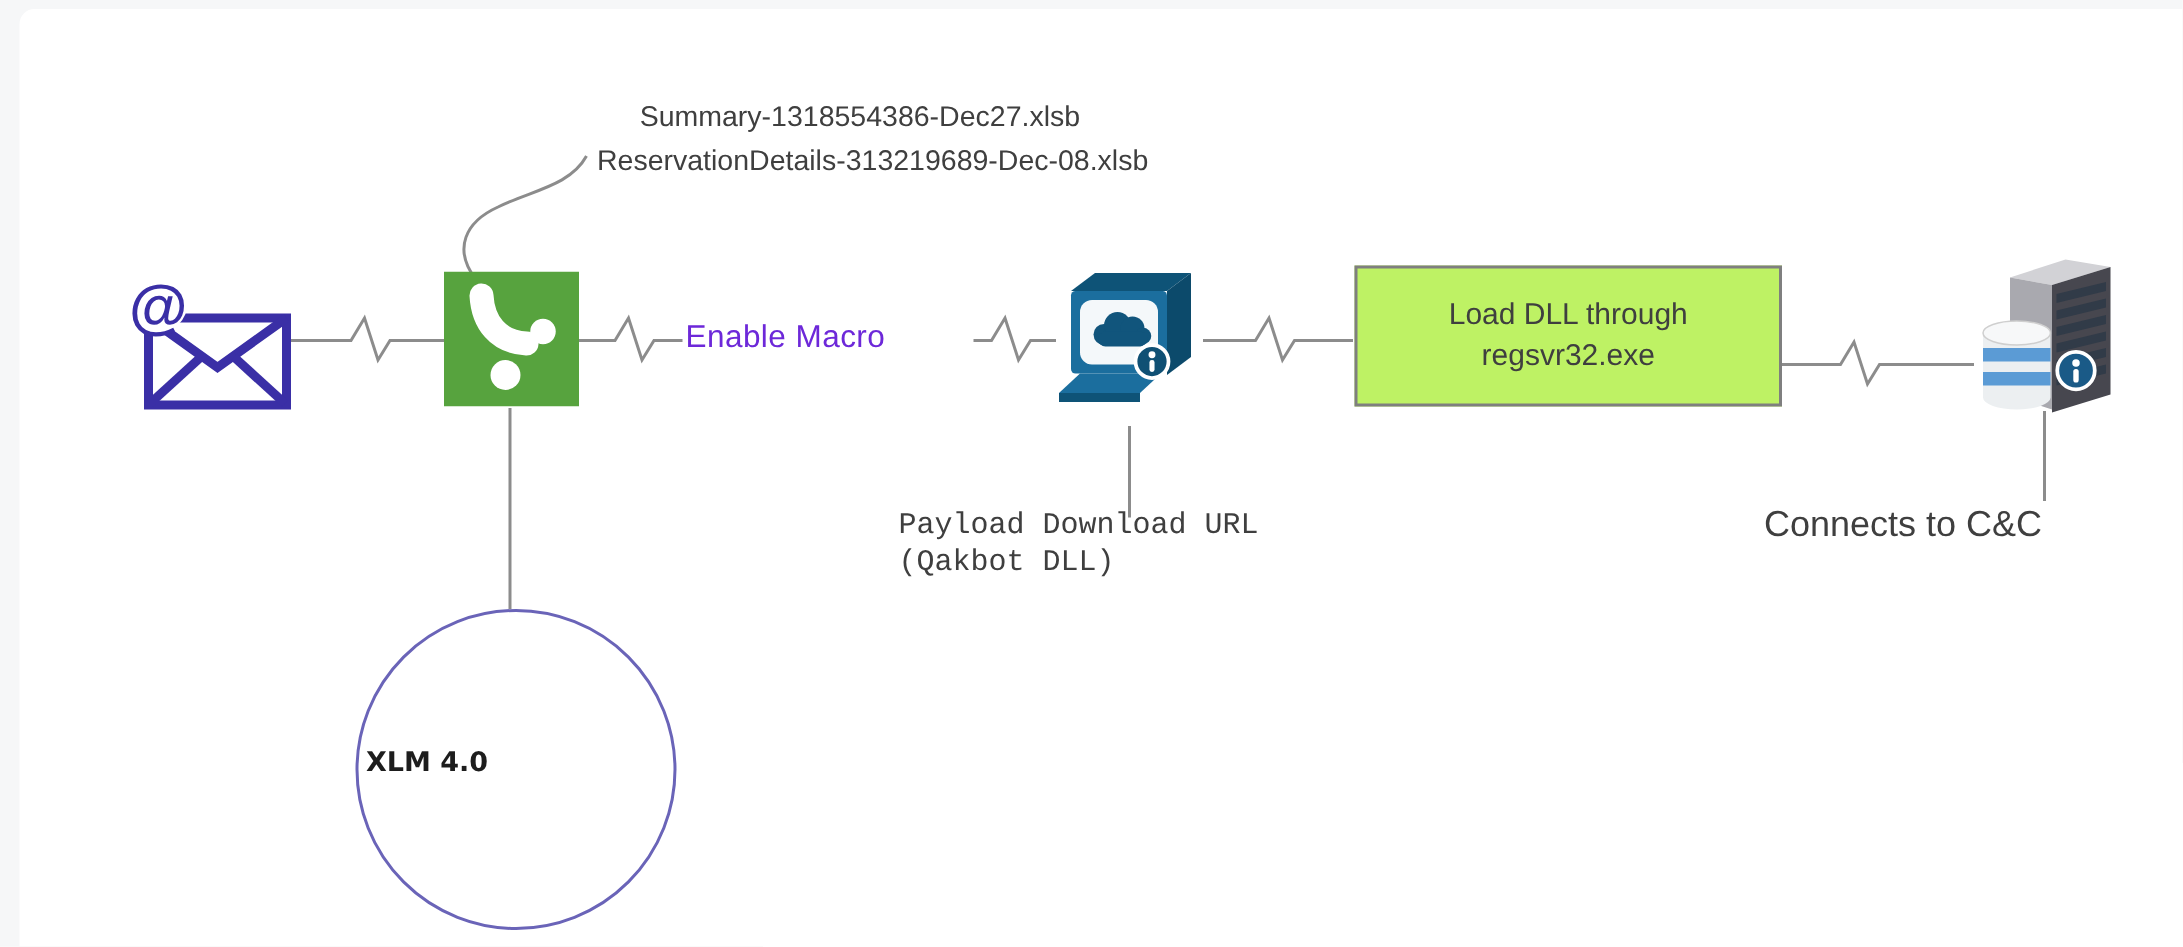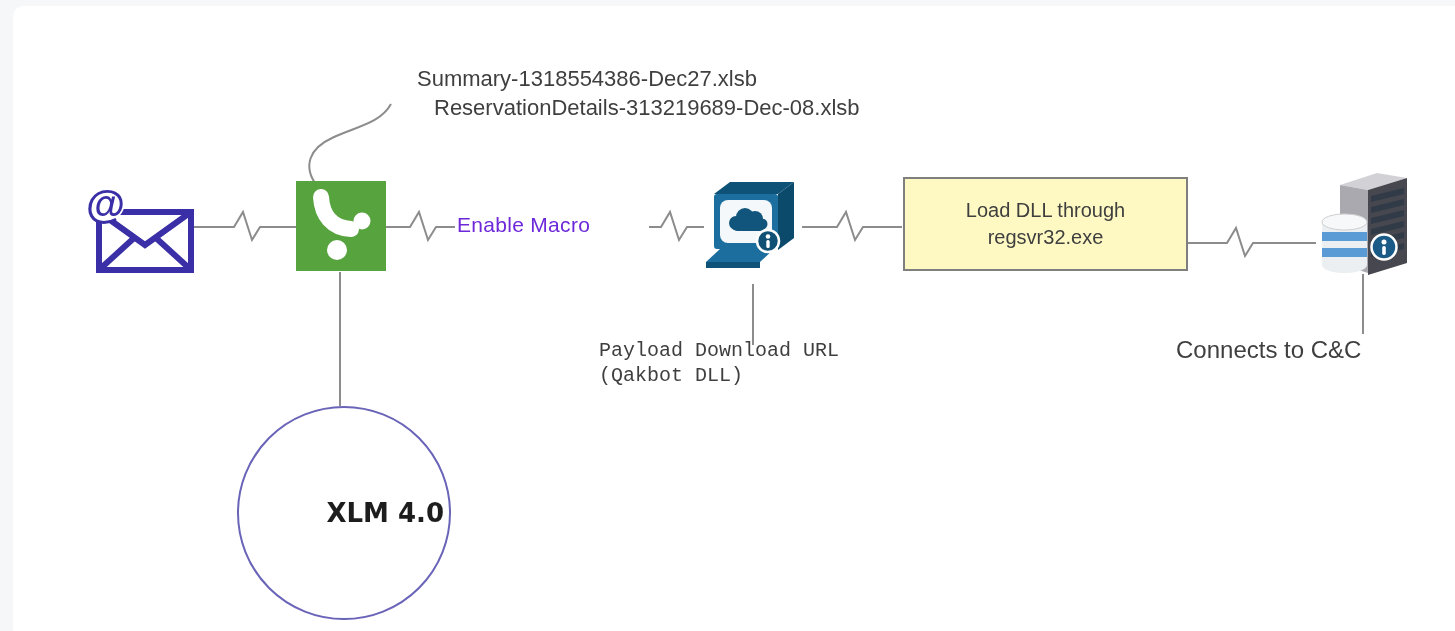--- a/index.html
+++ b/index.html
@@ -25,52 +25,52 @@
   }
   .icon{
     position:absolute;
   }
   .label{
     position:absolute;
     color:#3f3f3f;
     white-space:nowrap;
   }
   .attachment-label{
-    left:417px;top:64px;
-    font-size:22px;line-height:29px;
+    left:381px;top:64px;
+    font-size:19px;line-height:29px;text-align:center;
   }
   .attachment-label .l2{margin-left:17px;}
   .enable-macro{
     left:457px;top:213px;
     font-size:21px;letter-spacing:.3px;color:#6d28d9;
   }
   .payload-label{
     left:599px;top:338px;
     font-size:20px;line-height:25px;font-family:Liberation Mono, monospace;
   }
   .connects-label{
     left:1176px;top:336px;
     font-size:24px;
   }
   .dll-box{
     position:absolute;
     left:903px;top:177px;
     width:281px;height:90px;
-    background:#fef9c3;
+    background:#bef264;
     border:2px solid #7f7f7f;
     display:flex;flex-direction:column;
     align-items:center;justify-content:center;
     font-size:20px;line-height:27px;
     text-align:center;
   }
   .xlm-label{
     left:244px;top:498px;width:200px;
-    text-align:right;
+    text-align:left;
     font-family:"DejaVu Sans", sans-serif;
-    font-weight:700;font-size:26px;
+    font-weight:700;font-size:18px;
     color:#1d1d1d;
   }
 </style>
 </head>
 <body>
 
 <div class="stage">
   <div class="panel"></div>
 
   <svg class="wires" width="1455" height="631" viewBox="0 0 1455 631">

